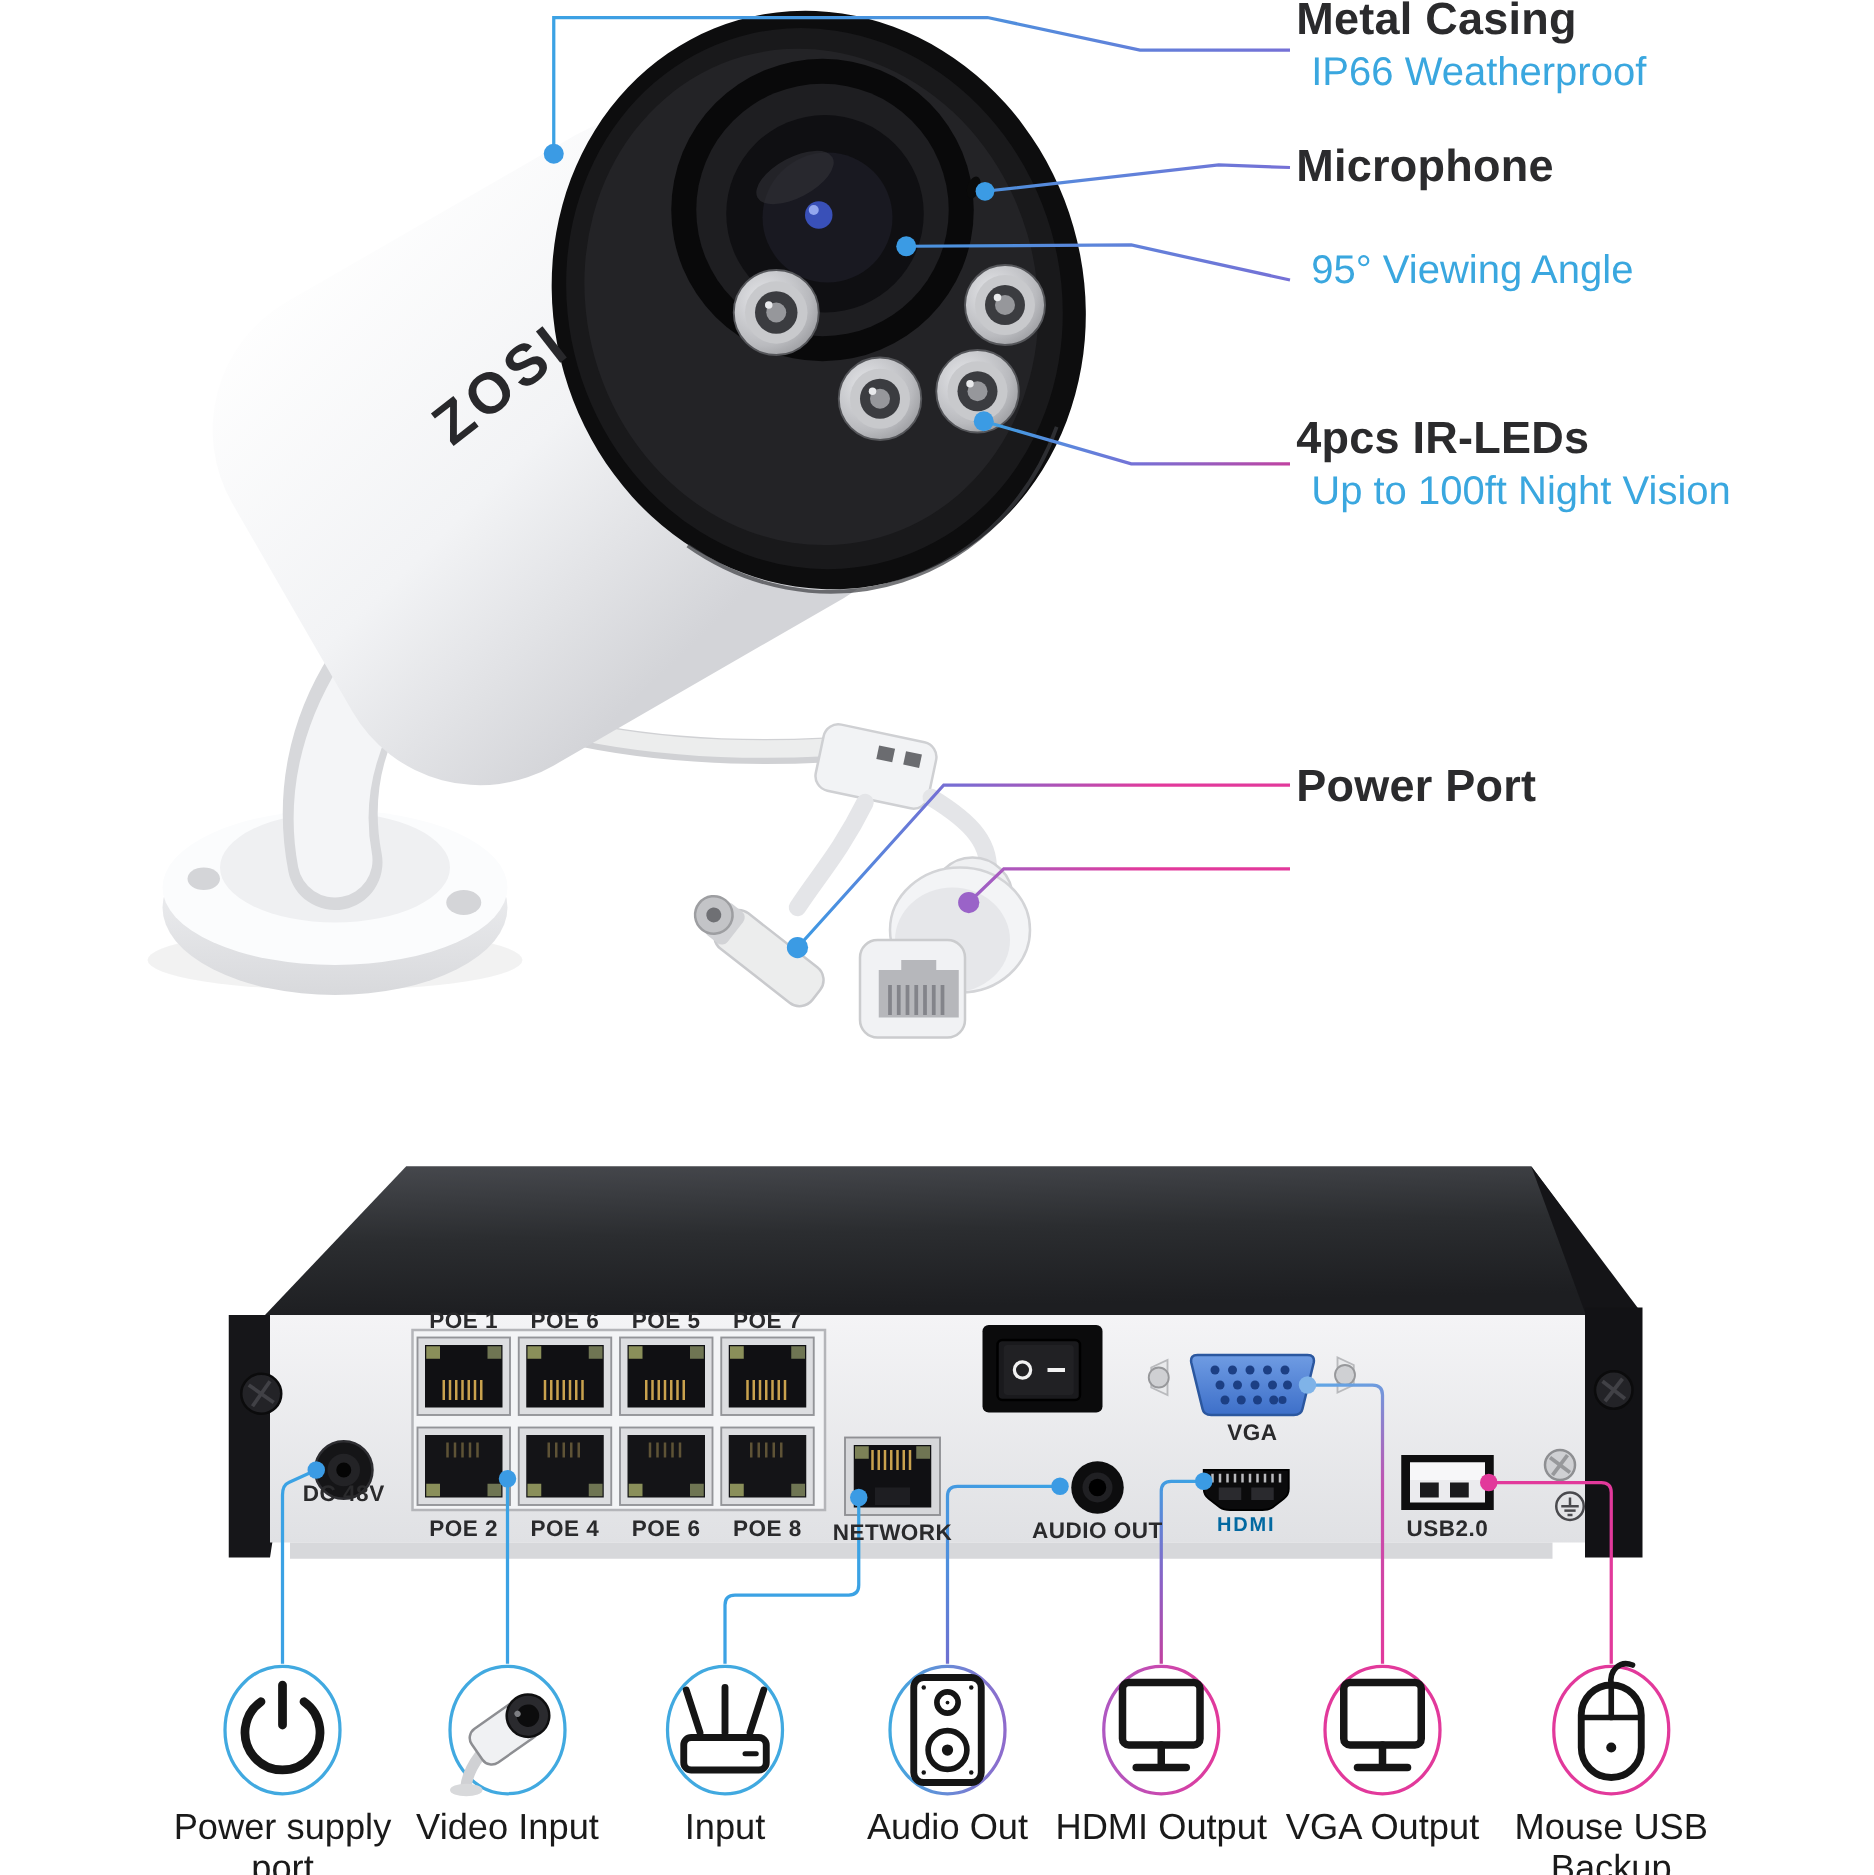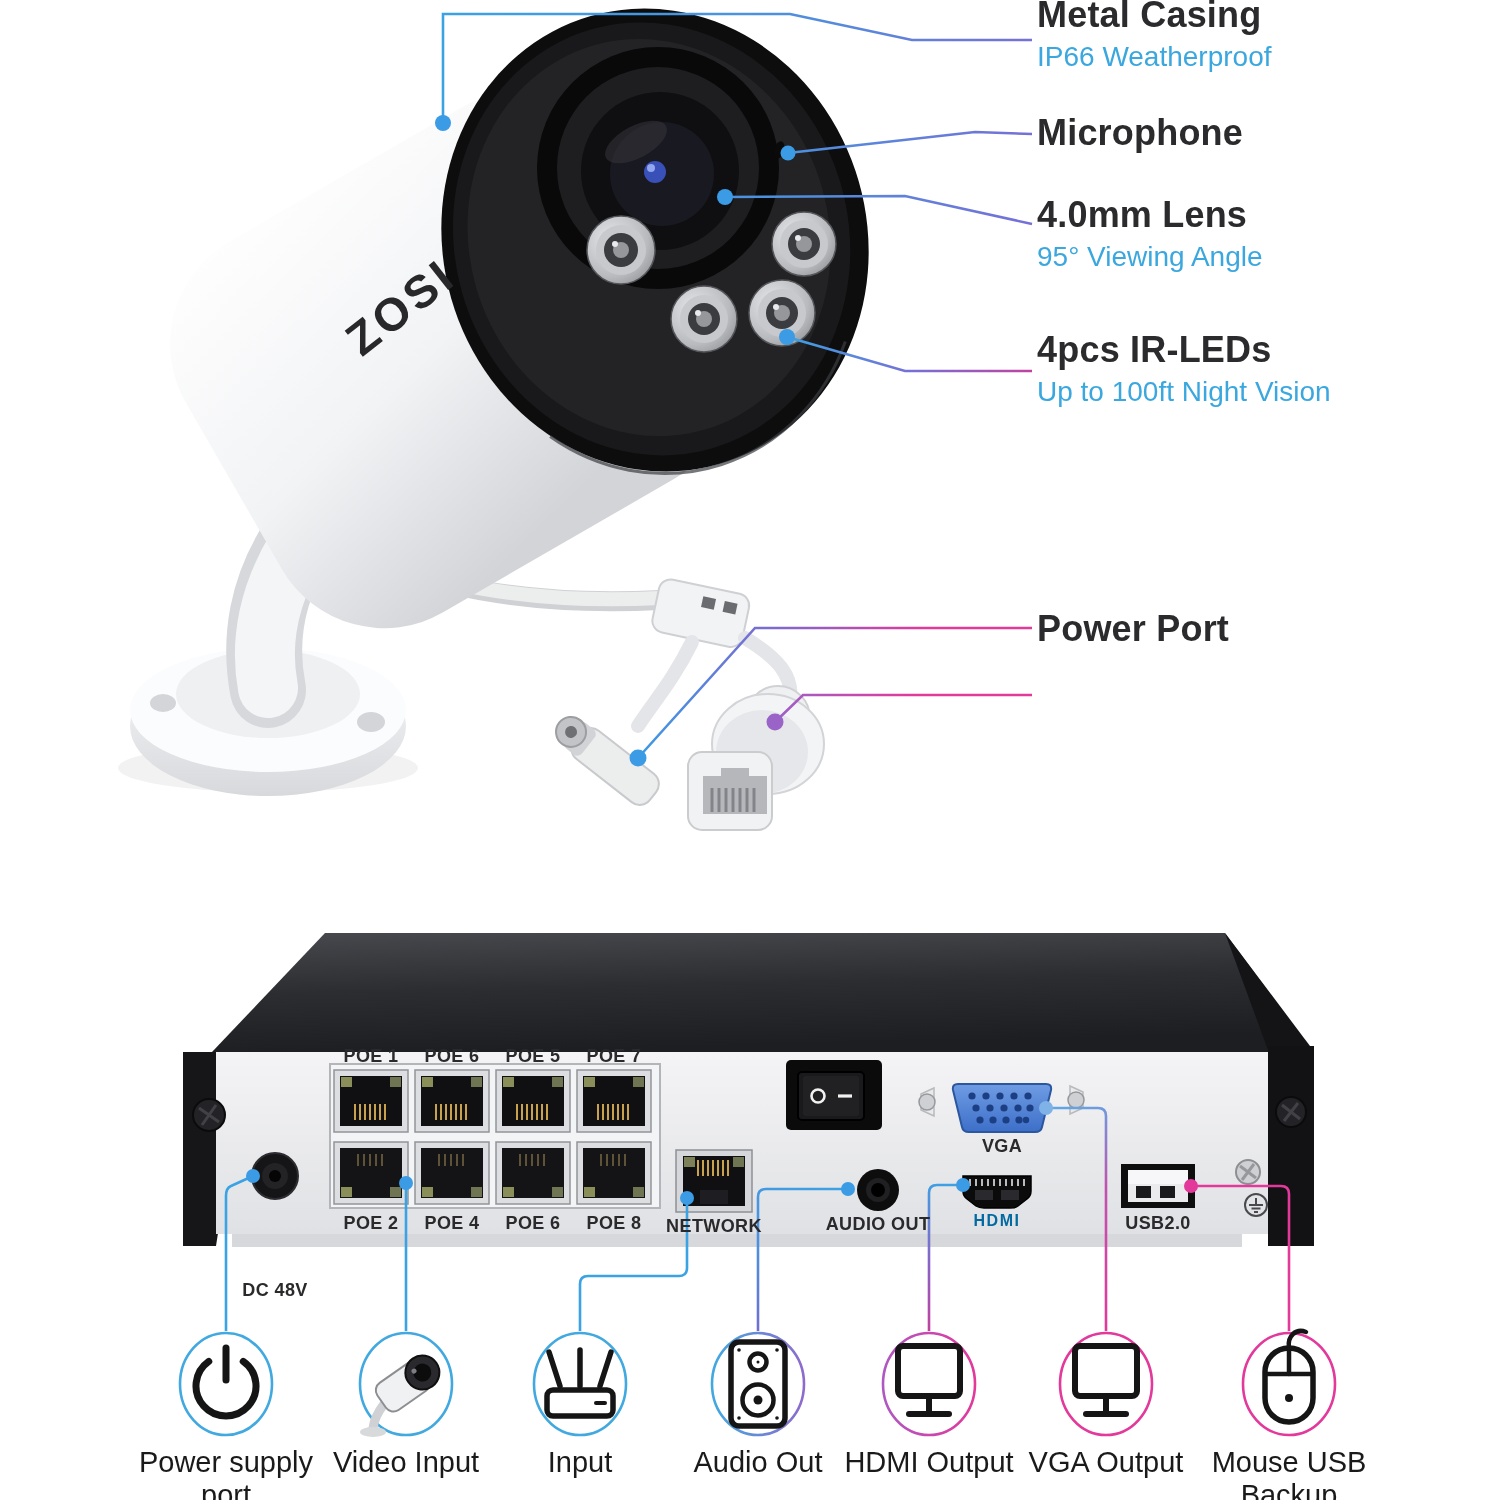--- a/index.html
+++ b/index.html
@@ -1,21 +1,21 @@
 <!DOCTYPE html>
 <html><head>
 <meta charset="utf-8">
 <style>
   html,body{margin:0;padding:0;background:#ffffff;}
   #canvas{position:relative;width:1499px;height:1500px;background:#fff;overflow:hidden;
           font-family:"Liberation Sans",sans-serif;}
   #scene{position:absolute;left:0;top:0;}
   .callout{position:absolute;left:1037px;}
   .callout-title{font-size:36px;font-weight:700;color:#2b2b2d;line-height:42px;letter-spacing:.2px;}
-  .callout-sub{font-size:28px;font-weight:400;color:#3aa7df;line-height:34px;margin-top:4px;}
+  .callout-sub{font-size:32px;font-weight:400;color:#3aa7df;line-height:34px;margin-top:4px;margin-left:12px;}
   .port-label{position:absolute;transform:translateX(-50%);font-size:18px;font-weight:700;
               color:#2a2a2c;letter-spacing:.4px;white-space:nowrap;}
   .hdmi-logo{font-size:16px;font-weight:800;letter-spacing:1.5px;color:#0369a1;}
   .legend-label{position:absolute;width:200px;transform:translateX(-50%);text-align:center;
                 font-size:29px;color:#1a1a1a;line-height:33px;}
   .brand{position:absolute;left:352px;top:318px;font-size:46px;font-weight:800;
          letter-spacing:4px;color:#28282b;transform:rotate(-38deg);transform-origin:left center;}
 </style>
 </head>
 <body>
@@ -561,36 +561,35 @@
 <span class="brand">ZOSI</span>
 
 <div class="callout" style="top:-6px">
   <div class="callout-title">Metal Casing</div>
   <div class="callout-sub">IP66 Weatherproof</div>
 </div>
 <div class="callout" style="top:112px">
   <div class="callout-title">Microphone</div>
 </div>
 <div class="callout" style="top:194px">
-  <div class="callout-title">4.0mm Lens</div>
   <div class="callout-sub">95° Viewing Angle</div>
 </div>
 <div class="callout" style="top:329px">
   <div class="callout-title">4pcs IR-LEDs</div>
   <div class="callout-sub">Up to 100ft Night Vision</div>
 </div>
 <div class="callout" style="top:608px">
   <div class="callout-title">Power Port</div>
 </div>
 
 <span class="port-label" style="left:371px;top:1046px">POE 1</span>
 <span class="port-label" style="left:452px;top:1046px">POE 6</span>
 <span class="port-label" style="left:533px;top:1046px">POE 5</span>
 <span class="port-label" style="left:614px;top:1046px">POE 7</span>
-<span class="port-label" style="left:275px;top:1280px">DC 48V</span>
+<span class="port-label" style="left:275px;top:1185px">DC 48V</span>
 <span class="port-label" style="left:371px;top:1213px">POE 2</span>
 <span class="port-label" style="left:452px;top:1213px">POE 4</span>
 <span class="port-label" style="left:533px;top:1213px">POE 6</span>
 <span class="port-label" style="left:614px;top:1213px">POE 8</span>
 <span class="port-label" style="left:714px;top:1216px">NETWORK</span>
 <span class="port-label" style="left:878px;top:1214px">AUDIO OUT</span>
 <span class="port-label" style="left:1002px;top:1136px">VGA</span>
 <span class="port-label hdmi-logo" style="left:997px;top:1212px">HDMI</span>
 <span class="port-label" style="left:1158px;top:1213px">USB2.0</span>
 

